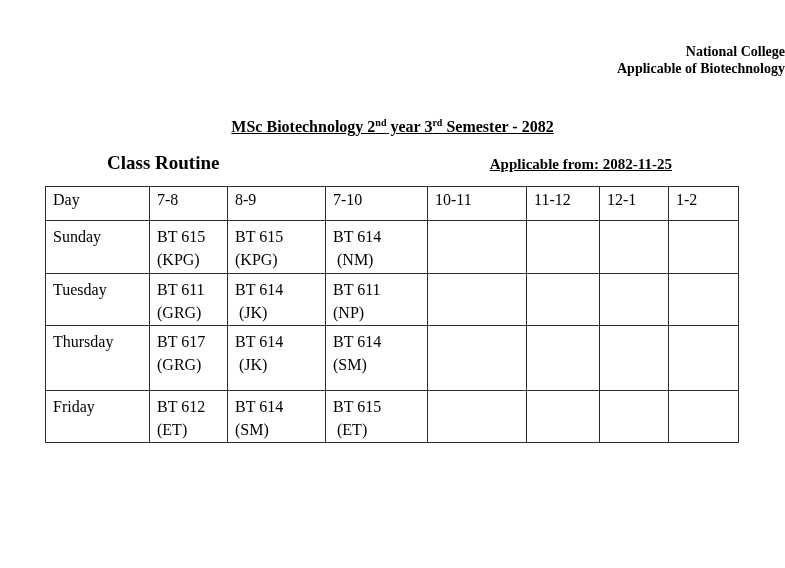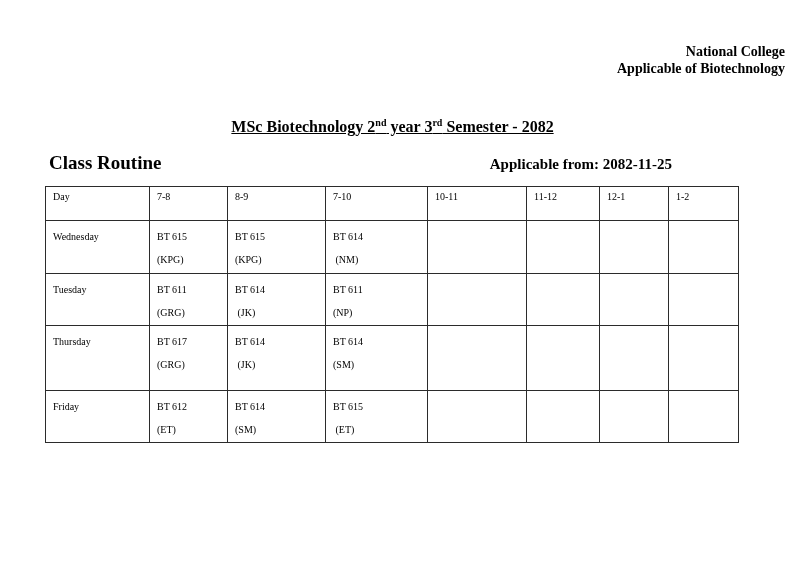--- a/index.html
+++ b/index.html
@@ -21,40 +21,40 @@
     margin-top: 34px;
     text-align: center;
     font-size: 16px; font-weight: bold;
     text-decoration: underline;
     line-height: 23px;
   }
   .doc-title sup { font-size: 10px; }
 
   .routine-row {
     margin-top: 14px;
-    padding-left: 49px;
+    padding-left: 107px;
     padding-right: 113px;
     display: flex;
     justify-content: space-between;
     align-items: baseline;
   }
   .section-title { font-size: 19px; font-weight: bold; }
-  .applicable { font-size: 15px; font-weight: bold; }
+  .applicable { font-size: 15px; font-weight: bold; text-decoration: underline; }
 
   table.routine {
     margin: 12px 0 0 45px;
     border-collapse: collapse;
     table-layout: fixed;
     width: 693px;
   }
   table.routine th, table.routine td {
     border: 1px solid #2b2b2b;
     vertical-align: top;
     text-align: left;
-    font-size: 10px;
+    font-size: 16px;
     font-weight: normal;
     padding: 4px 3px 0 7px;
     overflow: hidden;
   }
   tr.r-head  { height: 34px; }
   tr.r-sun   { height: 53px; }
   tr.r-mon   { height: 53px; }
   tr.r-tue   { height: 52px; }
   tr.r-wed   { height: 53px; }
   tr.r-thu   { height: 65px; }
@@ -98,21 +98,21 @@
         <th>7-10</th>
         <th>10-11</th>
         <th>11-12</th>
         <th>12-1</th>
         <th>1-2</th>
       </tr>
     </thead>
     <tbody>
       <tr class="r-mon">
         <td>
-            <div class="day-label">Wednesday</div>
+            <div class="day-label">Sunday</div>
           </td>
         <td>
           <div class="course">BT 615</div>
           <div class="teacher">(KPG)</div>
         </td>
         <td>
           <div class="course">BT 615</div>
           <div class="teacher">(KPG)</div>
         </td>
         <td>

